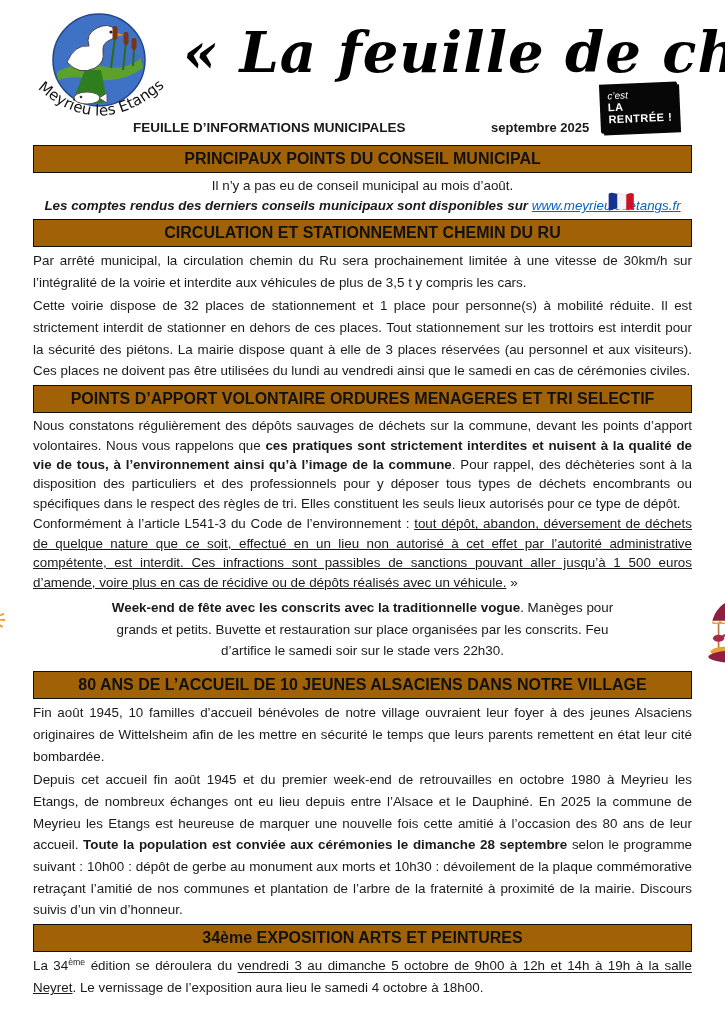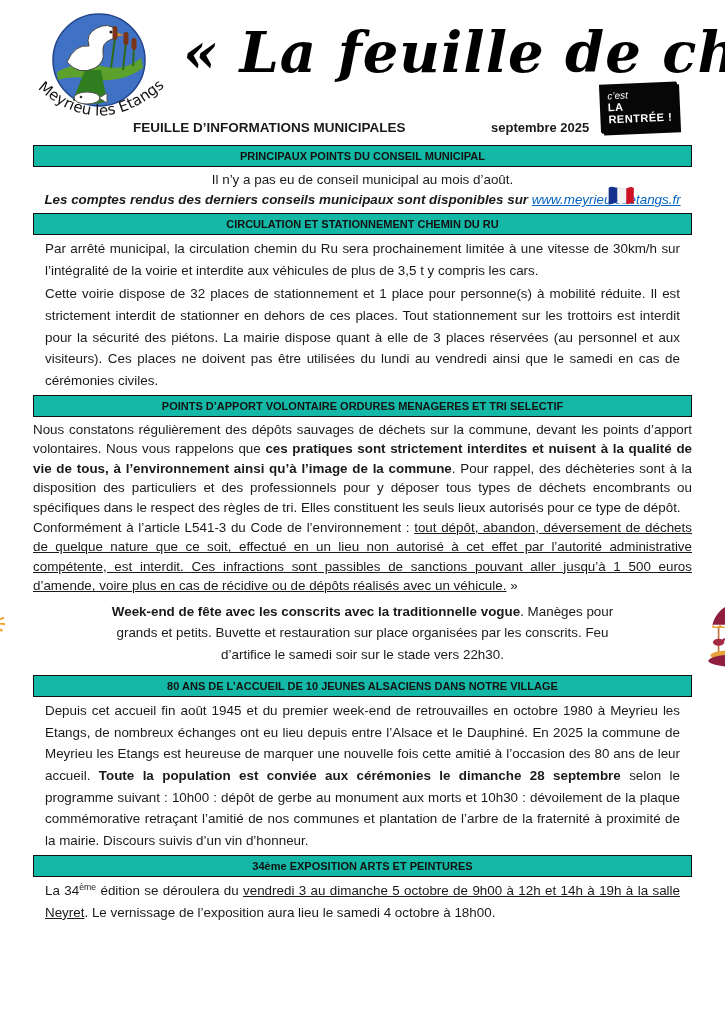--- a/index.html
+++ b/index.html
@@ -21,25 +21,25 @@
   .badge{
     position:absolute;right:14px;top:-22px;width:66px;height:40px;
     background:#070707;color:#fff;transform:rotate(-2.5deg);
     padding:5px 4px 3px 7px;box-shadow:2px 2px 0 #070707,-1px -1px 0 #070707;
   }
   .badge .l1{display:block;font-size:10px;font-style:italic;}
   .badge .l2{display:block;font-size:11px;font-weight:bold;letter-spacing:.5px;}
 
   
   .band{
-    background:#14b8a6;border:1.6px solid #111;color:#111;
-    text-align:center;font-weight:bold;font-size:11px;
+    background:#a16207;border:1.6px solid #111;color:#111;
+    text-align:center;font-weight:bold;font-size:16px;
     padding:4px 2px;margin:3px 0;
   }
-  .para{font-size:13.4px;line-height:1.62;text-align:justify;margin:2px 12px;}
+  .para{font-size:13.4px;line-height:1.62;text-align:justify;margin:2px 0;}
   .para.center{text-align:center;}
   .para.tight{line-height:1.45;margin:1px 0;}
   .sec{position:relative;}
   .sec-body{position:relative;}
   a.link,span.link{color:#0563c1;text-decoration:underline;cursor:pointer;}
 
   .flag-icon{position:absolute;right:56px;top:14px;width:30px;height:24px;}
   .vogue-body{padding:2px 58px 4px 58px;}
   .fireworks-icon{position:absolute;left:-88px;top:-8px;width:64px;height:86px;}
   .carousel-icon{position:absolute;right:-72px;top:-4px;width:58px;height:78px;}
@@ -160,20 +160,21 @@
         <ellipse cx="28" cy="66" rx="26" ry="6" fill="#8e1f3f"></ellipse>
       </svg>
     </div>
   </section>
 
   <section class="sec">
     <div class="band">
       <span>80 ANS DE L’ACCUEIL DE 10 JEUNES ALSACIENS DANS NOTRE VILLAGE</span>
     </div>
     <div class="sec-body">
+      <div class="para"><span>Fin août 1945, 10 familles d’accueil bénévoles de notre village ouvraient leur foyer à des jeunes Alsaciens originaires de Wittelsheim afin de les mettre en sécurité le temps que leurs parents remettent en état leur cité bombardée.</span></div>
       <div class="para"><span>Depuis cet accueil fin août 1945 et du premier week-end de retrouvailles en octobre 1980 à Meyrieu les Etangs, de nombreux échanges ont eu lieu depuis entre l’Alsace et le Dauphiné. En 2025 la commune de Meyrieu les Etangs est heureuse de marquer une nouvelle fois cette amitié à l’occasion des 80 ans de leur accueil. </span><span style="font-weight: bold;">Toute la population est conviée aux cérémonies le dimanche 28 septembre</span><span> selon le programme suivant : 10h00 : dépôt de gerbe au monument aux morts et 10h30 : dévoilement de la plaque commémorative retraçant l’amitié de nos communes et plantation de l’arbre de la fraternité à proximité de la mairie. Discours suivis d’un vin d’honneur.</span></div>
     </div>
   </section>
 
   <section class="sec">
     <div class="band">
       <span>34ème EXPOSITION ARTS ET PEINTURES</span>
     </div>
     <div class="sec-body">
       <div class="para"><span>La 34</span><span style="vertical-align: super; font-size: 0.65em;">ème</span><span> édition se déroulera du </span><span style="text-decoration: underline;">vendredi 3 au dimanche 5 octobre de 9h00 à 12h et 14h à 19h à la salle Neyret</span><span>.  Le vernissage de l’exposition aura lieu le samedi 4 octobre à 18h00.</span></div>

